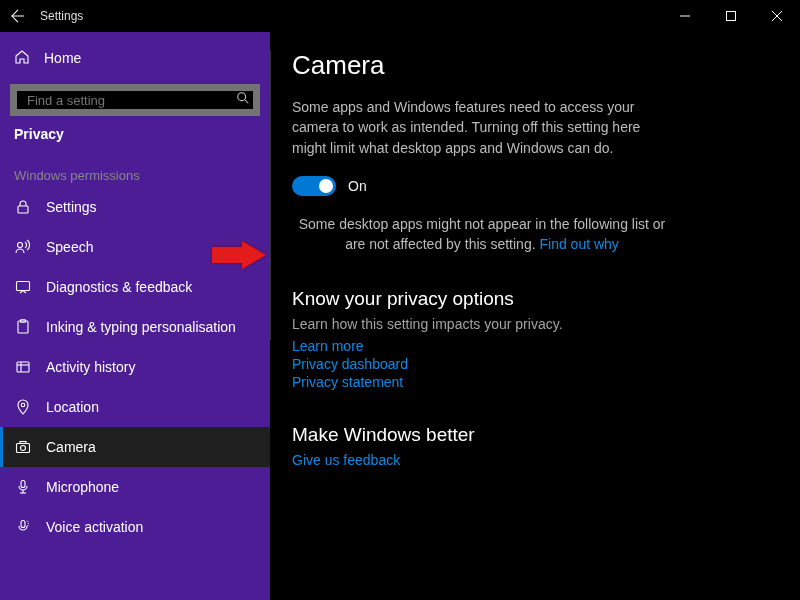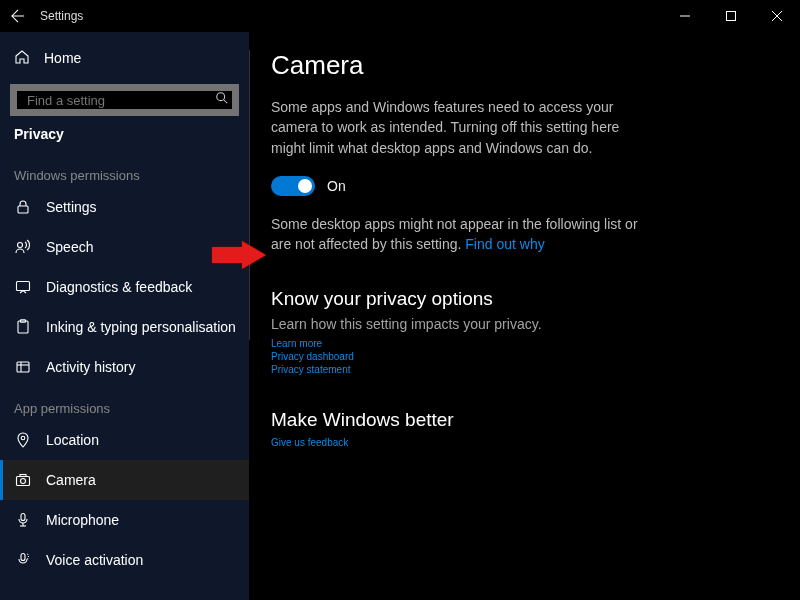--- a/index.html
+++ b/index.html
@@ -33,22 +33,22 @@
     display:flex; align-items:center; justify-content:center;
     color:#fff; cursor:pointer;
   }
   .win-btn svg { display:block; }
   
   .app {
     display: flex;
     height: calc(600px - 32px);
   }
   .sidebar {
-    width: 249px;
-    background: #0f172a;
+    width: 270px;
+    background: #4c1d95;
     display:flex; flex-direction:column;
     padding-top: 6px;
     overflow: hidden;
   }
   .home-row, .nav-item {
     display:flex; align-items:center;
     height: 40px;
     padding-left: 14px;
     color:#fff;
     font-size: 14px;
@@ -118,40 +118,40 @@
   .toggle-row { display:flex; align-items:center; gap:12px; margin-bottom:18px; }
   .toggle {
     width: 44px; height: 20px; border-radius: 10px;
     background: #0078d4; position:relative; cursor:pointer;
   }
   .toggle .knob {
     position:absolute; right:3px; top:3px; width:14px; height:14px; border-radius:50%; background:#fff;
   }
   .toggle-label { font-size:14px; color:#eee; }
   .note {
-    color:#bcbcbc; font-size:14px; line-height:1.45; max-width:380px; margin-bottom:16px;
+    color:#bcbcbc; font-size:14px; line-height:1.45; max-width:380px; margin-bottom:16px;text-align:center;
   }
   .link { color:#0d8ae6; cursor:pointer; }
   .app-list { margin-left: 10px; }
   .app-row { display:flex; align-items:center; gap:14px; height:46px; }
   .app-icon { width:34px; height:34px; border-radius:2px; position:relative; }
   .chrome-icon { background: linear-gradient(135deg,#1f6fd0 50%,#0f5fbe 50%); display:flex; align-items:center; justify-content:center; }
   .chrome-ring { width:22px; height:22px; border-radius:50%; background: conic-gradient(#db4437 0 120deg,#0f9d58 120deg 240deg,#ffcd40 240deg 360deg); display:flex; align-items:center; justify-content:center; }
   .chrome-center{ width:9px; height:9px; border-radius:50%; background:#4285f4; border:2px solid #fff; }
   .ff-icon { background: linear-gradient(160deg,#2a2a7a 30%,#1a1a5a 100%); display:flex; align-items:center; justify-content:center; overflow:hidden; }
   .ff-flame { width:26px; height:26px; border-radius:50%; background: radial-gradient(circle at 35% 35%,#5a9fff 0 30%,#3a5fcf 30% 45%,transparent 45%), conic-gradient(from 200deg,#ff9500,#ff3c00 60%,#ffcf00 90%,#ff9500); }
   .app-meta { display:flex; flex-direction:column; }
   .app-name { font-size:14px; color:#fff; }
   .app-status { font-size:13px; }
   .status-active { color:#ffe100; }
   .status-gray { color:#9a9a9a; }
   h2 { font-weight:400; font-size:19px; margin-top:34px; margin-bottom:6px; }
   .sub { color:#a3a3a3; font-size:14px; margin-bottom:6px; }
   .linklist { display:flex; flex-direction:column; gap:2px; }
-  .linklist span { color:#0d8ae6; font-size:10px; cursor:pointer; }
+  .linklist span { color:#0d8ae6; font-size:14px; cursor:pointer; }
   
   .arrow {
     position:absolute;
     left: 212px; top: 241px;
     width: 54px; height: 28px;
     pointer-events:none;
   }
   .arrow svg { filter: drop-shadow(0 0 1px #700); }
 </style>
 </head>
@@ -248,21 +248,20 @@
       <span class="icon">
           <svg width="16" height="16" viewBox="0 0 16 16" fill="none" stroke="#fff" stroke-width="1.1">
             <rect x="2" y="3" width="12" height="10" rx="1"></rect>
             <line x1="2" y1="6" x2="14" y2="6"></line>
             <line x1="6" y1="3" x2="6" y2="13"></line>
           </svg>
         </span>
       <span>Activity history</span>
     </div>
 
-    <div class="sect-header">App permissions</div>
 
     <div class="nav-item">
       <span class="icon">
           <svg width="16" height="16" viewBox="0 0 16 16" fill="none" stroke="#fff" stroke-width="1.1">
             <path d="M8 1c-2.8 0-5 2.2-5 5 0 3.5 5 9 5 9s5-5.5 5-9c0-2.8-2.2-5-5-5z"></path>
             <circle cx="8" cy="6" r="1.8"></circle>
           </svg>
         </span>
       <span>Location</span>
     </div>

